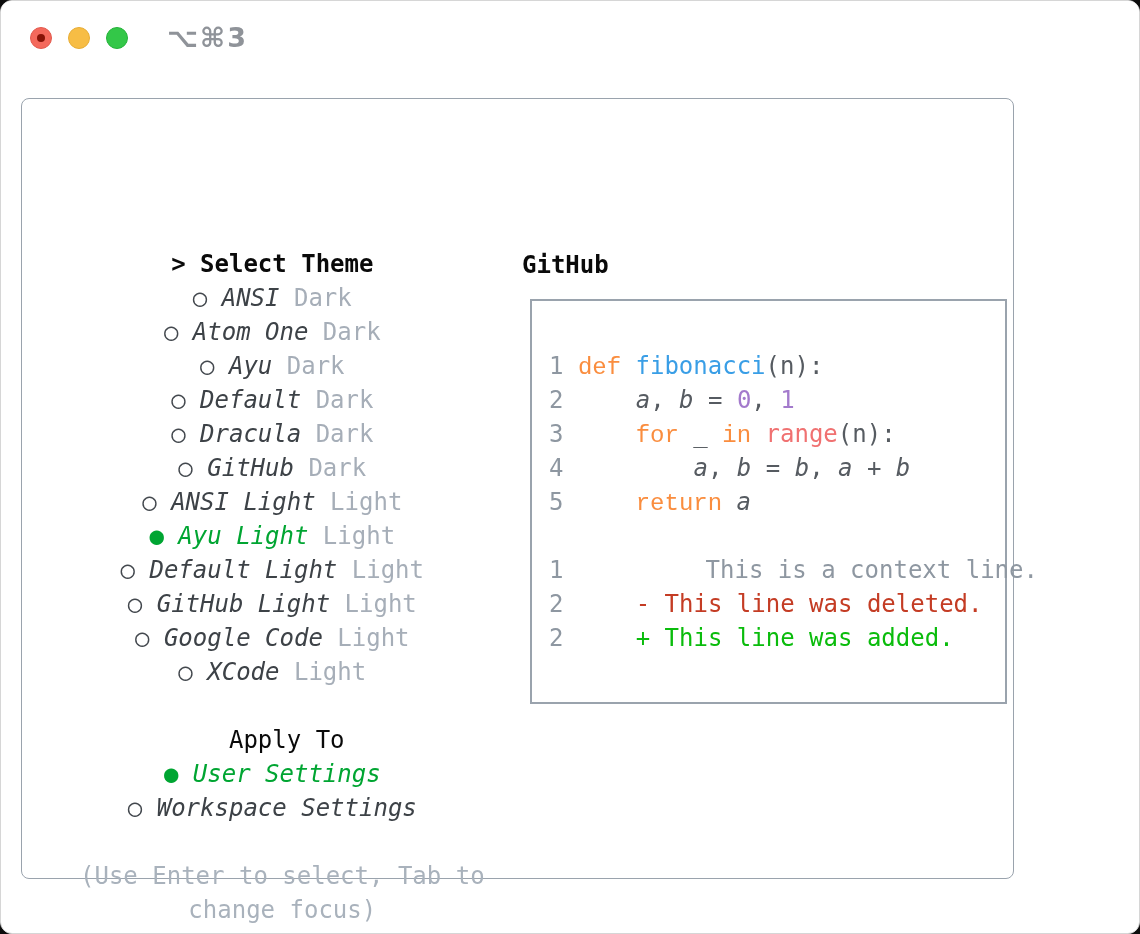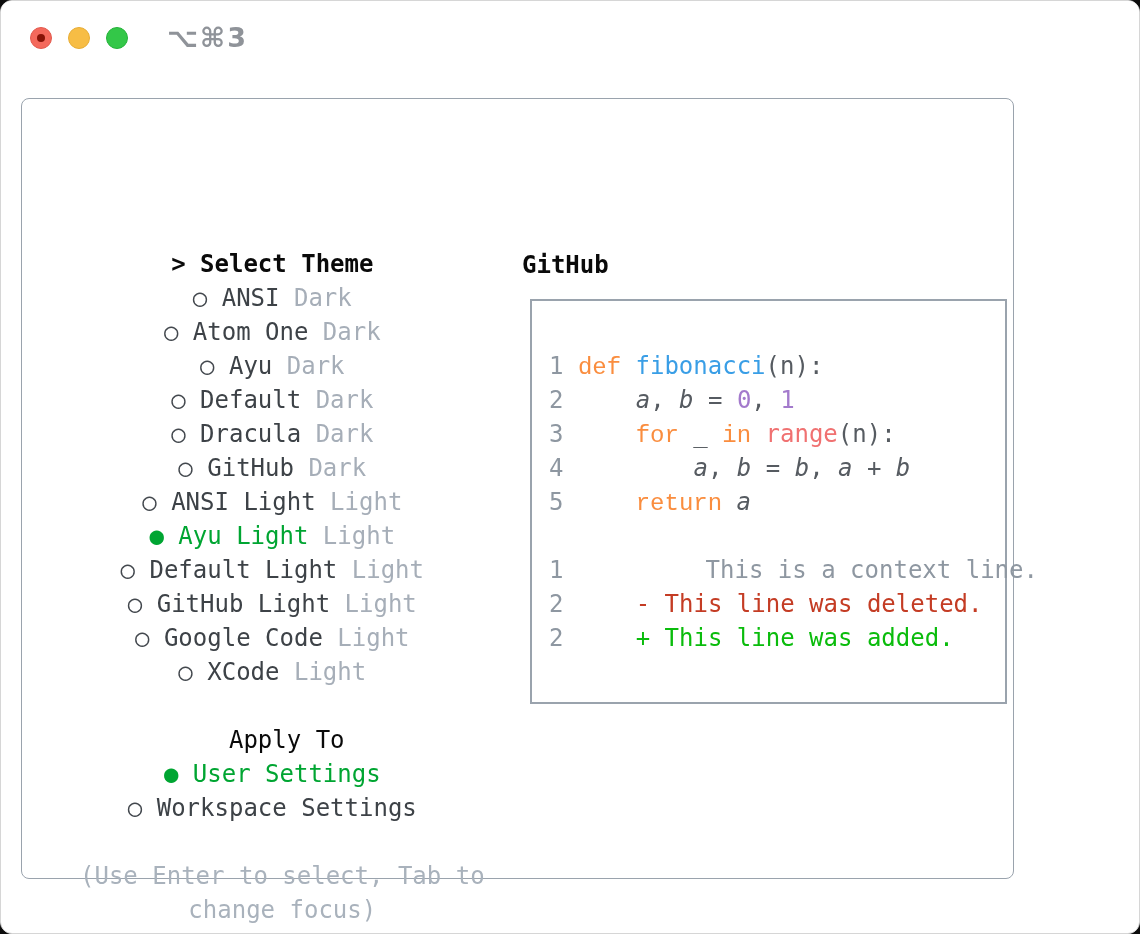--- a/index.html
+++ b/index.html
@@ -26,21 +26,21 @@
             font-weight:bold;font-size:27px;color:var(--c-title);letter-spacing:2px;}
   
   .main-box{position:absolute;left:20px;top:97px;width:993px;height:781px;
             border:1.5px solid var(--c-border);border-radius:8px;background:#fff;}
   
   .left-pane{position:absolute;left:38px;top:148px;font-size:24px;line-height:34px;
              white-space:pre;color:var(--c-name);text-align:center;}
   .row{height:34px;}
   .prompt,.hdr{color:var(--c-hdr);font-weight:bold;}
   .apply-hdr{color:var(--c-hdr);}
-  .name{color:var(--c-name);}
+  .name{color:var(--c-name);font-style:italic;}
   .tag{color:var(--c-tag);}
   .marker{color:#43484e;}
   .row.selected .marker,.row.selected .name{color:var(--c-sel);}
   .hint{color:var(--c-hint);margin-left:20px;}
   
   .preview-title{position:absolute;left:500px;top:149px;font-size:24px;line-height:34px;
                  font-weight:bold;color:var(--c-hdr);}
   .preview-box{position:absolute;left:508px;top:200px;width:477px;height:405px;
                border:2px solid var(--c-border);background:#fff;}
   .code{position:absolute;left:527px;top:250px;font-size:24px;line-height:34px;

